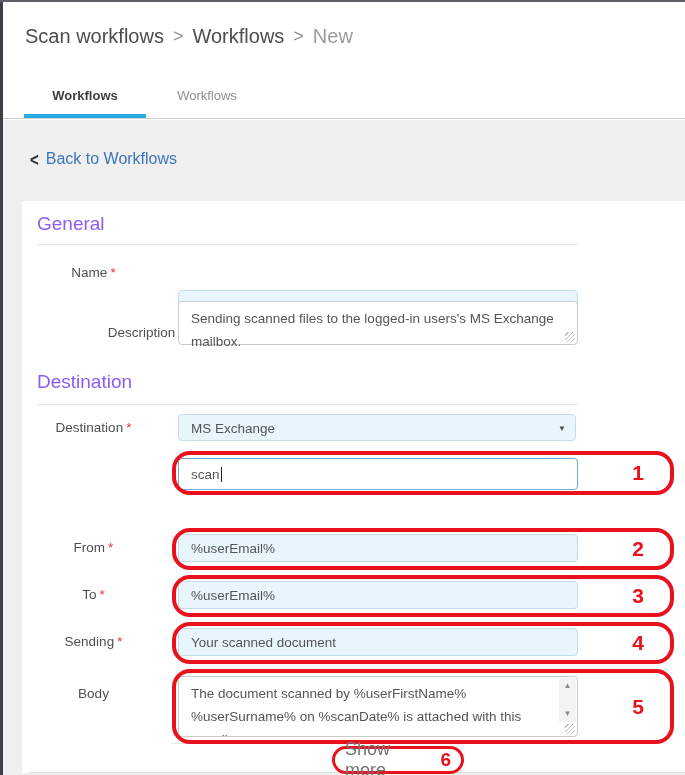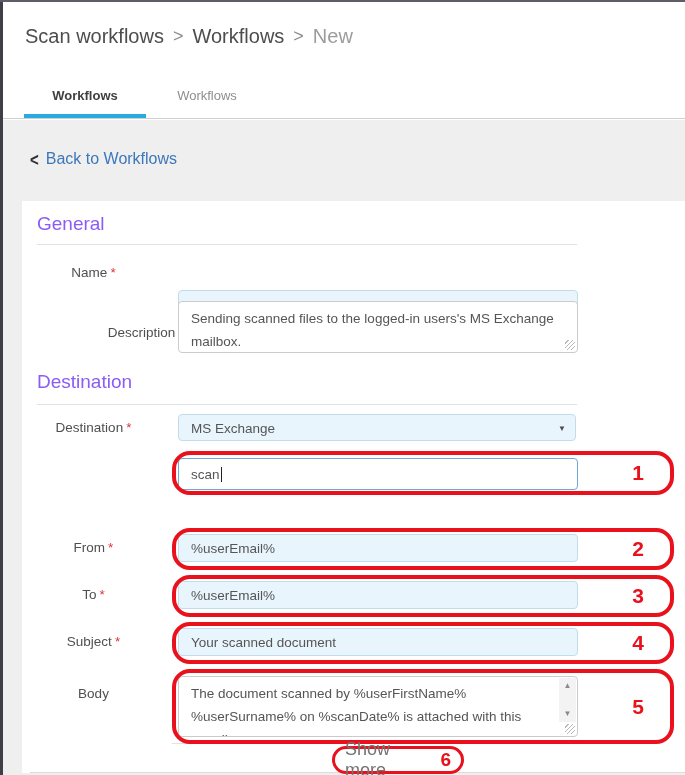--- a/index.html
+++ b/index.html
@@ -112,21 +112,21 @@
     <div class="flabel" style="top:64px;">
       <span>Name</span><span class="req">*</span>
     </div>
     <div class="field blue single" style="top:57px; height:30px; line-height:30px;margin-top:32px;">
       <div class="inner">Scan to Exchange</div>
     </div>
 
     <div class="flabel" style="top:124px;margin-left:48px;">
       <span>Description</span>
     </div>
-    <div class="field white" style="top:100px; height:52px;">
+    <div class="field white" style="top:100px; height:44px;">
       <div class="inner" style="padding-top:5px; line-height:23px;">Sending scanned files to the logged-in users's MS Exchange mailbox.</div>
       <div class="grip"></div>
     </div>
 
     <div class="h-section" style="top:170px;">Destination</div>
     <div class="rule" style="top:203px;"></div>
 
     <div class="flabel" style="top:219px;">
       <span>Destination</span><span class="req">*</span>
     </div>
@@ -156,21 +156,21 @@
       <span>To</span><span class="req">*</span>
     </div>
     <div class="field blue single" style="top:380px;">
       <div class="inner">%userEmail%</div>
     </div>
     <div class="anno" style="left:150px; top:374px; width:502px; height:42px;">
       <span class="num">3</span>
     </div>
 
     <div class="flabel" style="top:433px;">
-      <span>Subject</span><span class="req">*</span>
+      <span>Sending</span><span class="req">*</span>
     </div>
     <div class="field blue single" style="top:427px;">
       <div class="inner">Your scanned document</div>
     </div>
     <div class="anno" style="left:150px; top:421px; width:502px; height:42px;">
       <span class="num">4</span>
     </div>
 
     <div class="flabel" style="top:485px;">
       <span>Body</span>

